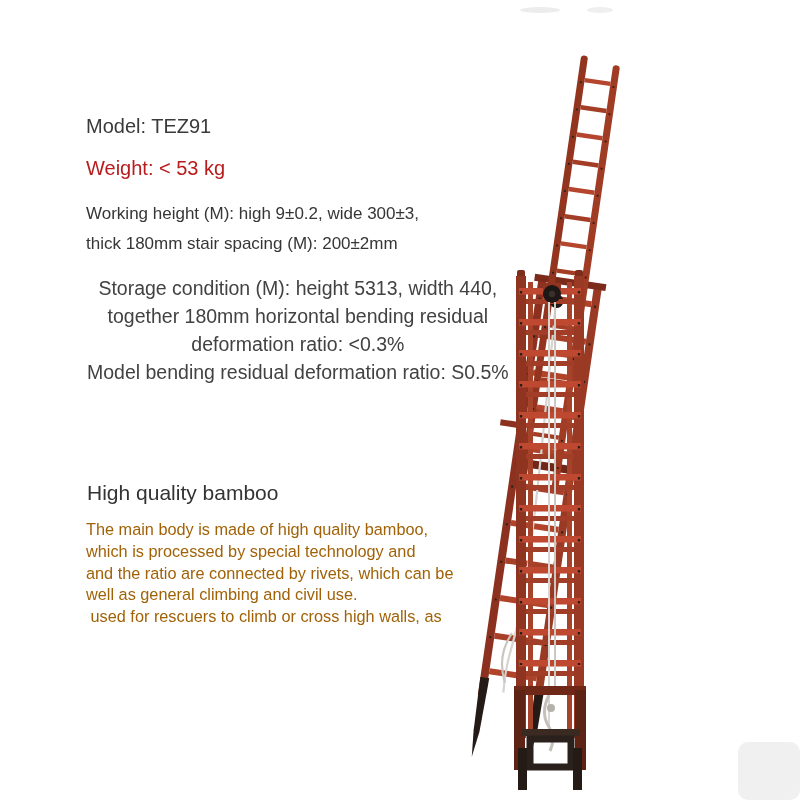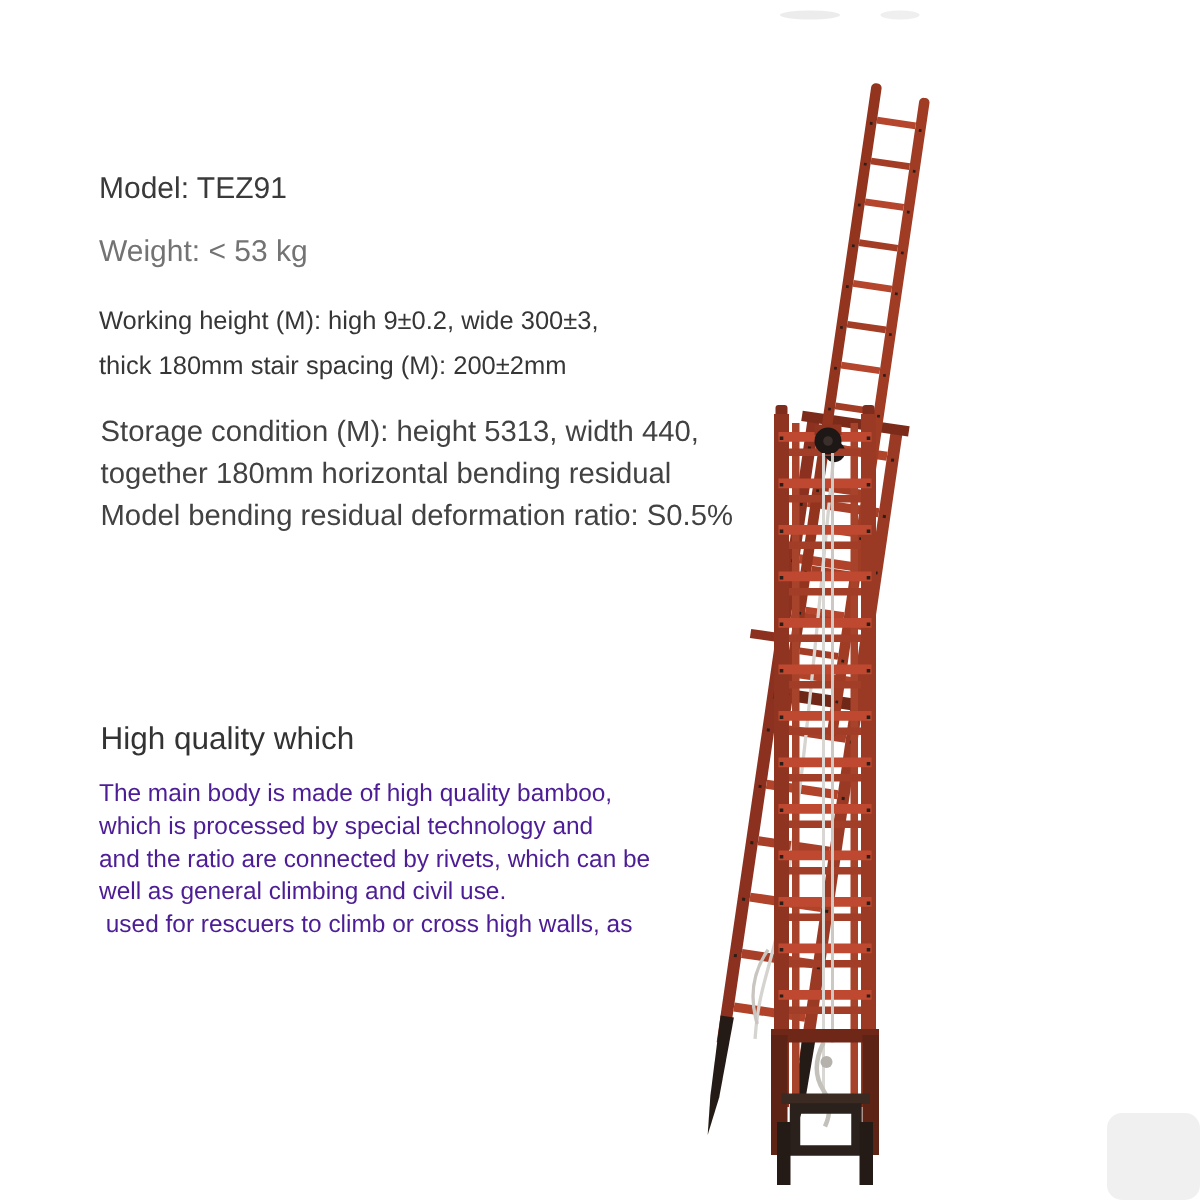--- a/index.html
+++ b/index.html
@@ -4,52 +4,53 @@
 <style>
   html, body { margin: 0; padding: 0; }
   body {
     width: 800px; height: 800px;
     background: #ffffff;
     font-family: "Liberation Sans", sans-serif;
     color: #3a3a3a;
     overflow: hidden;
   }
   .canvas { position: relative; width: 800px; height: 800px; background: #ffffff; }
-  .line { white-space: pre; }
+  .line { white-space: pre; margin-left: 20px; }
 
   .spec-model   { position: absolute; left: 66px; top: 115px; font-size: 20px; color: #3a3a3a; }
-  .spec-weight  { position: absolute; left: 66px; top: 157px; font-size: 20px; color: #737373; text-align: center; }
+  .spec-weight  { position: absolute; left: 66px; top: 157px; font-size: 20px; color: #b91c1c; text-align: center; }
   .spec-working { position: absolute; left: 66px; top: 199px; font-size: 17px; line-height: 30px; color: #363636; }
-  .spec-storage { position: absolute; left: 67px; top: 274px; font-size: 19.5px; line-height: 28px; color: #424242; }
+  .spec-storage { position: absolute; left: 67px; top: 274px; font-size: 19.5px; line-height: 28px; color: #424242; text-align: center; }
 
   .feature-heading { position: absolute; left: 67px; top: 481px; font-size: 21px; color: #333333; }
-  .feature-body    { position: absolute; left: 66px; top: 519px; font-size: 16.3px; line-height: 21.8px; color: #4c1d95; }
+  .feature-body    { position: absolute; left: 66px; top: 519px; font-size: 16.3px; line-height: 21.8px; color: #a16207; }
 
   .photo-svg { position: absolute; left: 0; top: 0; width: 800px; height: 800px; }
 </style>
 </head>
 <body>
 
 <div class="canvas">
 
   <div class="spec-model line">Model: TEZ91</div>
   <div class="spec-weight line">Weight: &lt; 53 kg</div>
 
   <div class="spec-working">
     <div class="line">Working height (M): high 9±0.2, wide 300±3,</div>
     <div class="line">thick 180mm stair spacing (M): 200±2mm</div>
   </div>
 
   <div class="spec-storage">
     <div class="line">Storage condition (M): height 5313, width 440,</div>
     <div class="line">together 180mm horizontal bending residual</div>
+    <div class="line">deformation ratio: &lt;0.3%</div>
     <div class="line">Model bending residual deformation ratio: S0.5%</div>
   </div>
 
-  <div class="feature-heading line">High quality which</div>
+  <div class="feature-heading line">High quality bamboo</div>
   <div class="feature-body">
     <div class="line">The main body is made of high quality bamboo,</div>
     <div class="line">which is processed by special technology and</div>
     <div class="line">and the ratio are connected by rivets, which can be</div>
     <div class="line">well as general climbing and civil use.</div>
     <div class="line"> used for rescuers to climb or cross high walls, as</div>
   </div>
 
   <svg class="photo-svg" viewBox="0 0 800 800" aria-hidden="true">
 

